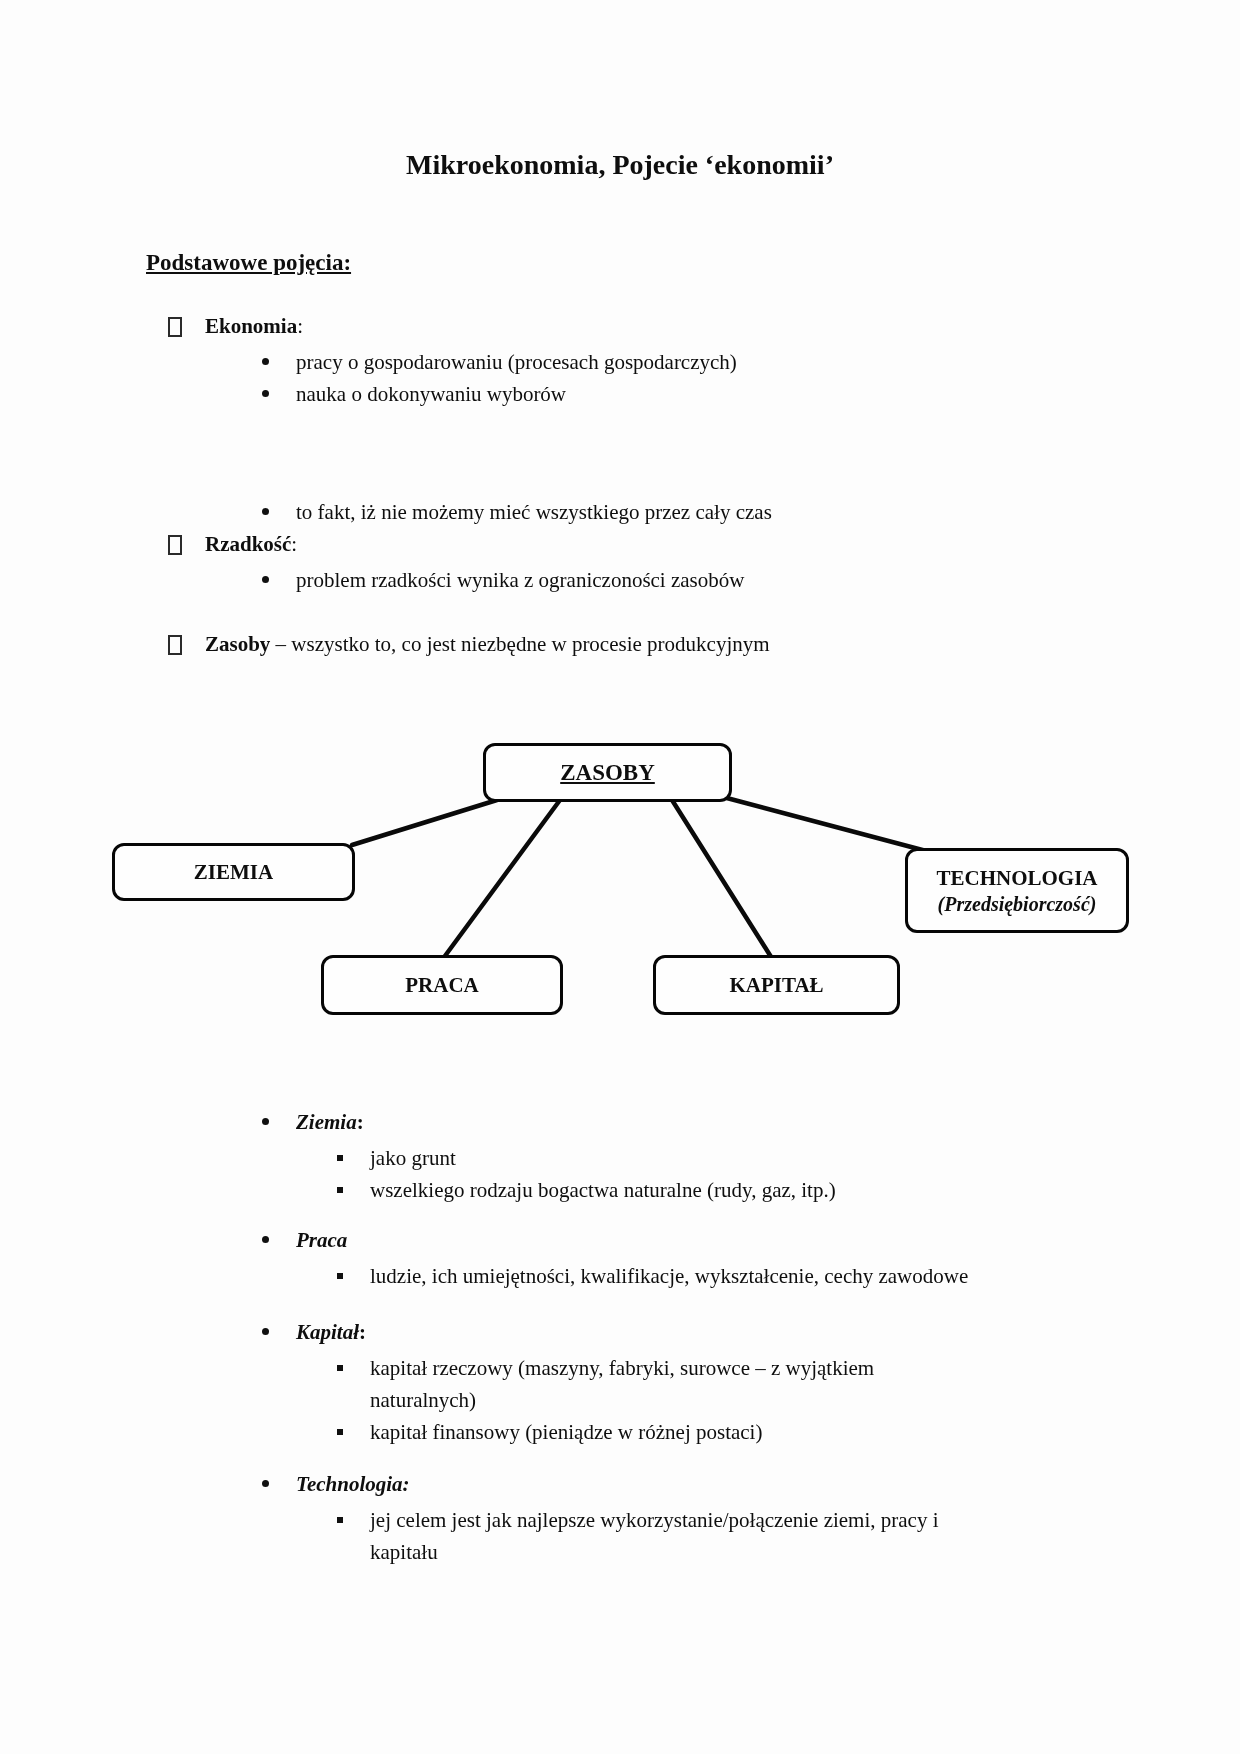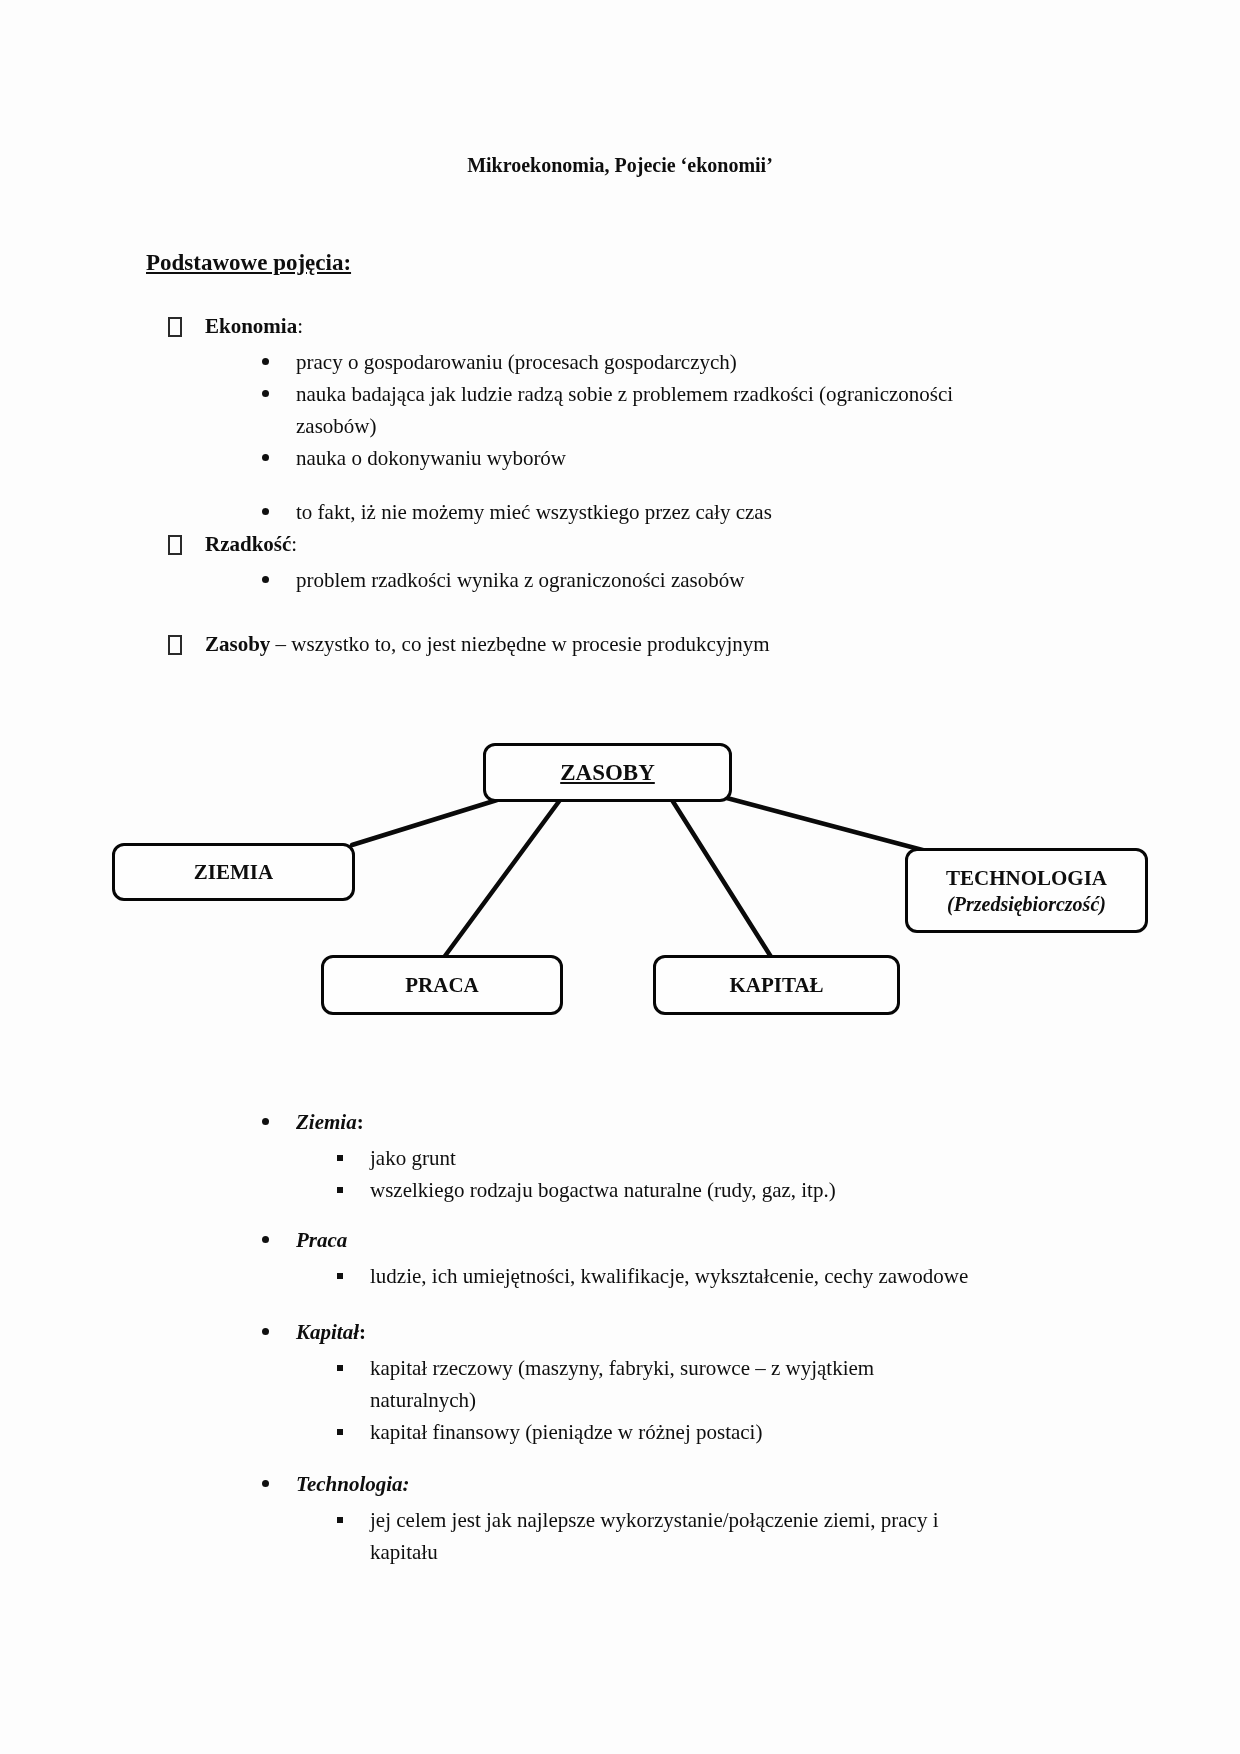--- a/index.html
+++ b/index.html
@@ -4,21 +4,21 @@
 <style>
   html,body { margin:0; padding:0; background:#ffffff; }
   .page {
     position:relative; width:1240px; height:1754px;
     background:#fdfdfd; overflow:hidden;
     font-family:"Liberation Serif", serif; color:#0e0e0e;
     font-size:21px; line-height:32px;
   }
   .title {
     position:absolute; top:150px; left:0; width:100%;
-    text-align:center; font-size:20px; font-weight:bold; line-height:30px;
+    text-align:center; font-size:28px; font-weight:bold; line-height:30px;
   }
   .heading {
     position:absolute; top:248px; left:146px;
     font-size:23px; font-weight:bold; text-decoration:underline; line-height:30px;text-align:center;
   }
   .sec { position:absolute; left:0; width:1100px;font-family:Liberation Serif, serif; }
   .row { display:flex; align-items:flex-start; }
   .cell { flex:0 0 auto; display:flex; }
   .c1 { margin-left:168px; width:37px; }
   .c2 { margin-left:262px; width:34px; }
@@ -34,21 +34,21 @@
   .lines { position:absolute; left:0; top:0; width:1240px; height:300px; }
   .node {
     position:absolute; box-sizing:border-box;
     border:3.5px solid #060606; border-radius:12px; background:#fefefe;
     display:flex; flex-direction:column; align-items:center; justify-content:center;
     font-weight:bold; font-size:21px; line-height:26px; text-align:center;
   }
   .n-zasoby  { left:483px; top:3px;   width:249px; height:59px; font-size:23px; }
   .n-zasoby .u { text-decoration:underline; }
   .n-ziemia  { left:112px; top:103px; width:243px; height:58px; }
-  .n-tech    { left:905px; top:108px; width:243px; height:85px; }
+  .n-tech    { left:905px; top:108px; width:224px; height:85px; }
   .n-praca   { left:321px; top:215px; width:242px; height:60px; }
   .n-kapital { left:653px; top:215px; width:247px; height:60px; }
   .tech-sub  { font-style:italic; font-size:20px; }
 </style>
 </head>
 <body>
 
 <div class="page">
 
   <div class="title">Mikroekonomia, Pojecie ‘ekonomii’</div>
@@ -60,29 +60,20 @@
           <span class="box-bullet"></span>
         </span>
       <div><span class="term">Ekonomia</span><span>:</span></div>
     </div>
     <div class="row">
       <span class="cell c2">
           <span class="dot-bullet"></span>
         </span>
       <div>
           <span class="ln">pracy o gospodarowaniu (procesach gospodarczych)</span>
-        </div>
-    </div>
-    <div class="row">
-      <span class="cell c2">
-          <span class="dot-bullet"></span>
-        </span>
-      <div>
-          <span class="ln">nauka badająca jak ludzie radzą sobie z problemem rzadkości (ograniczoności</span>
-          <span class="ln">zasobów)</span>
         </div>
     </div>
     <div class="row">
       <span class="cell c2">
           <span class="dot-bullet"></span>
         </span>
       <div>
           <span class="ln">nauka o dokonywaniu wyborów</span>
         </div>
     </div>

